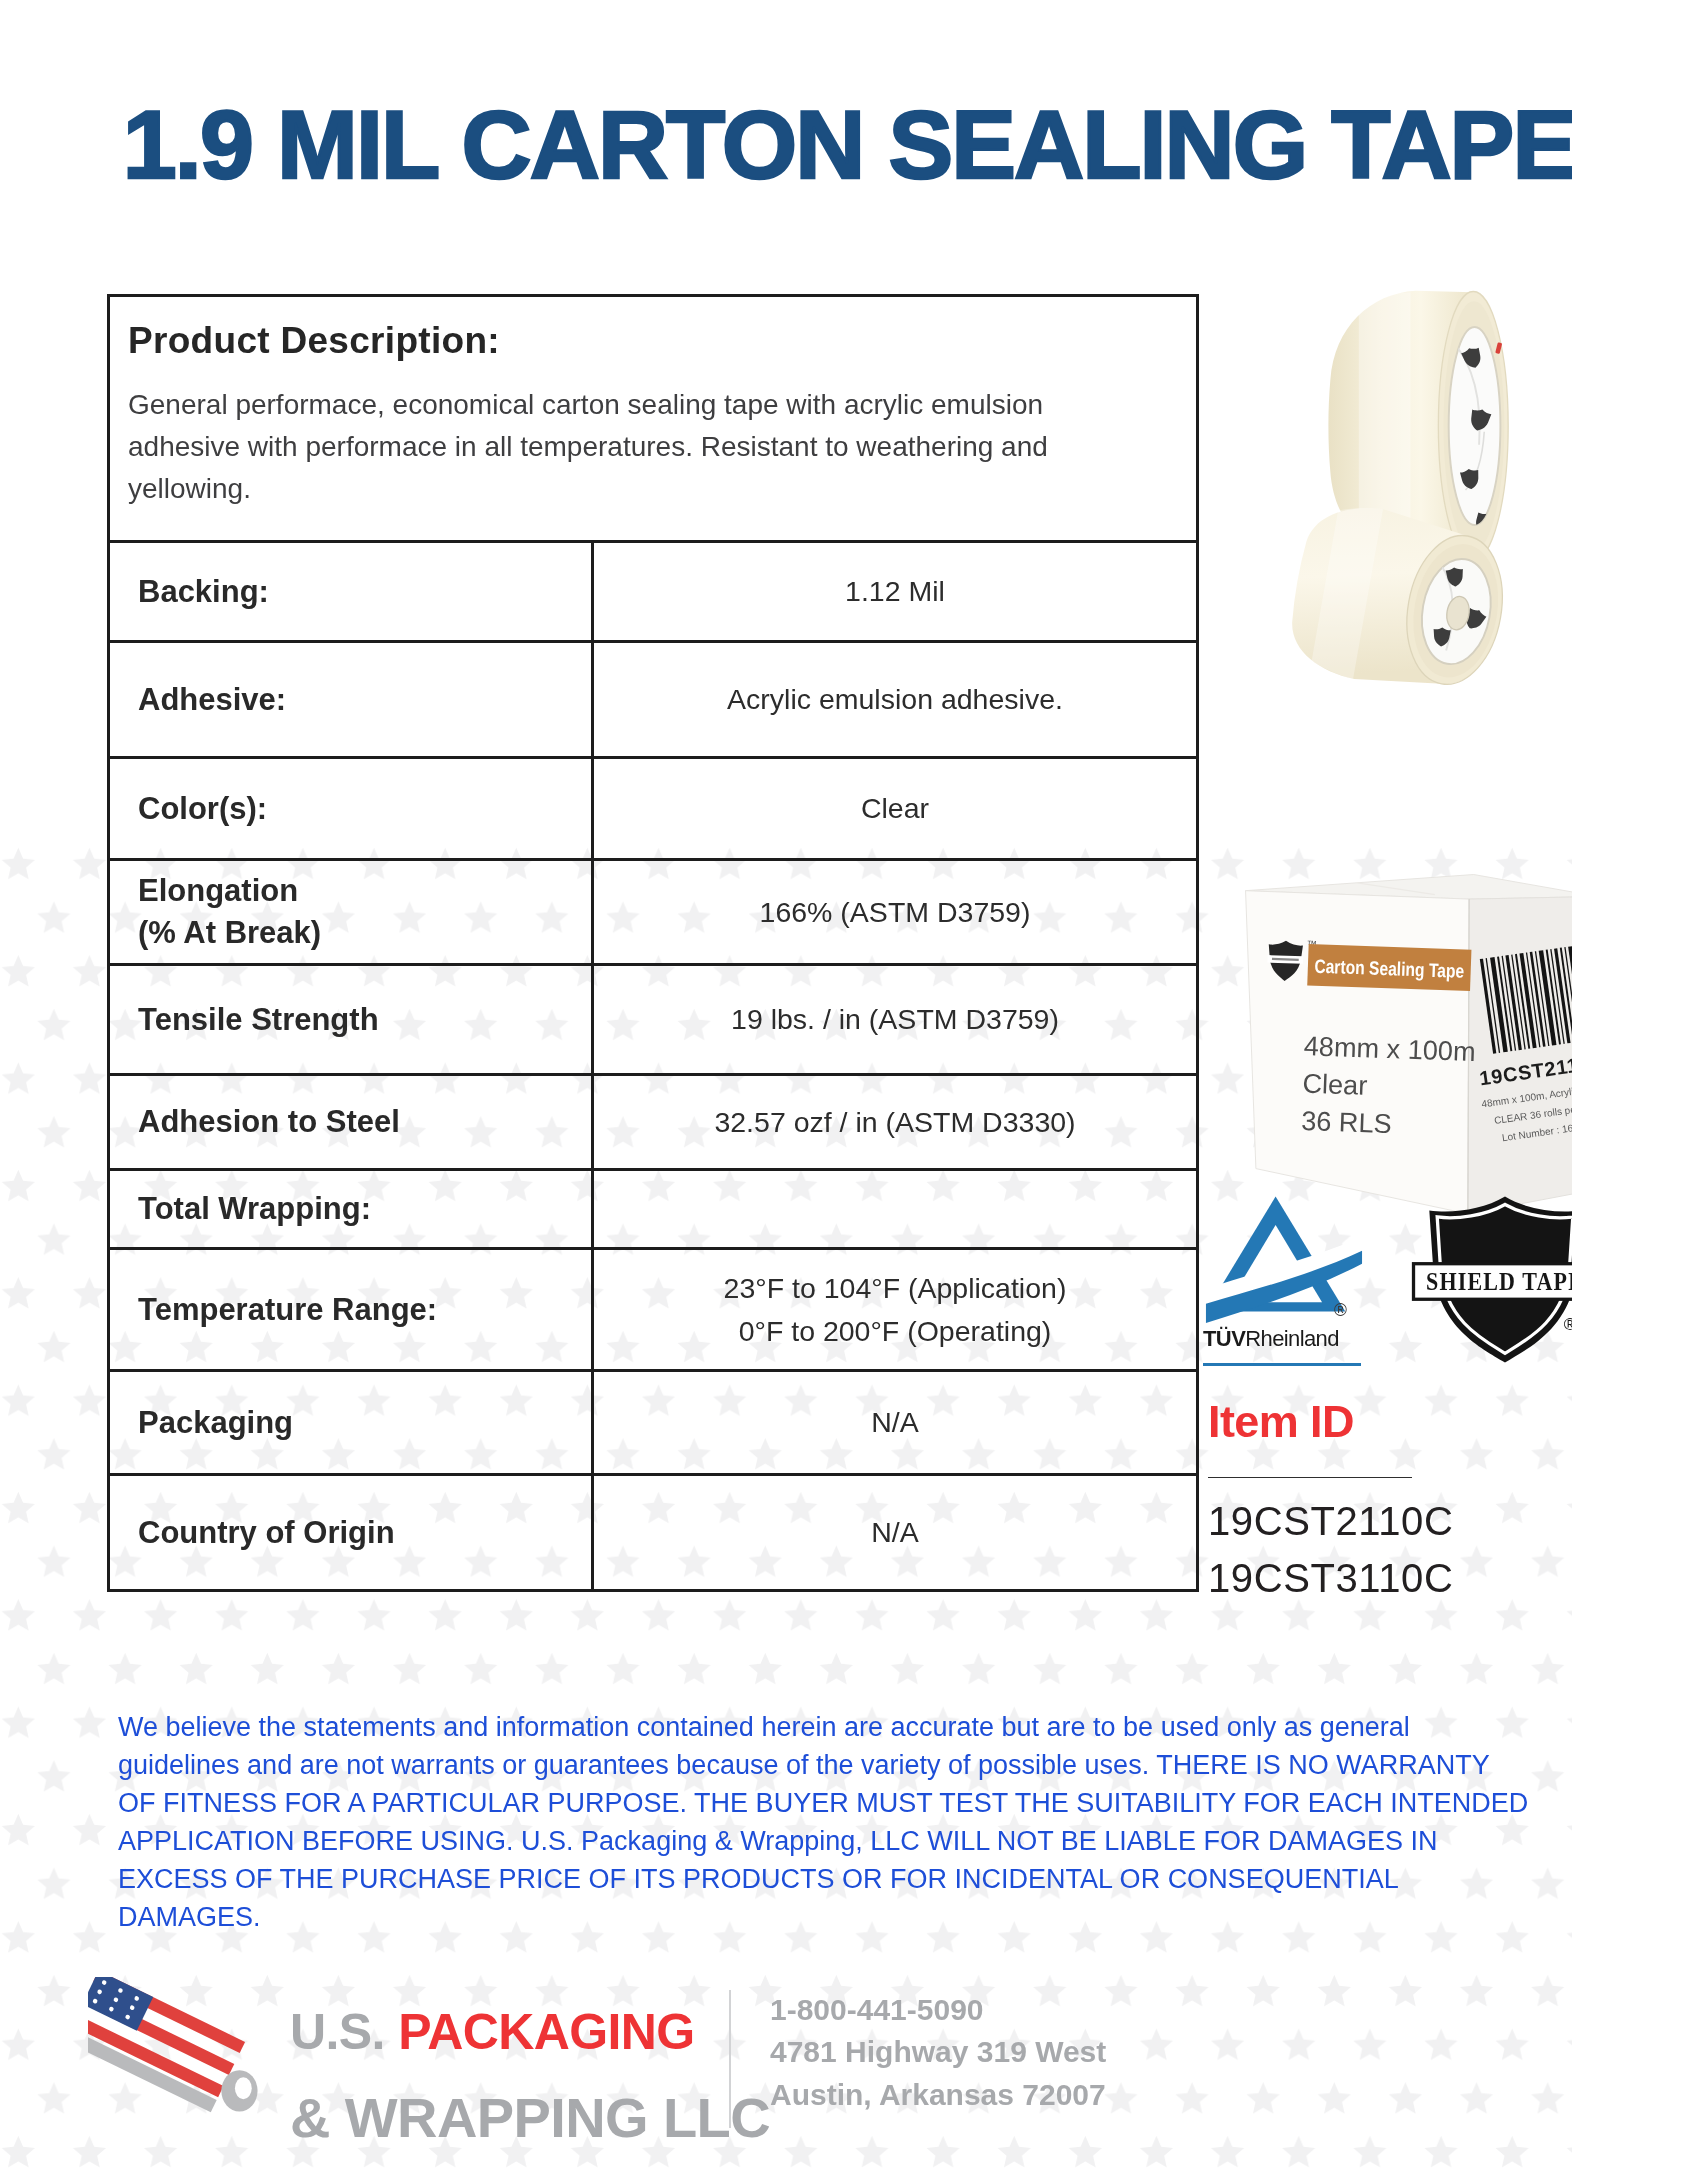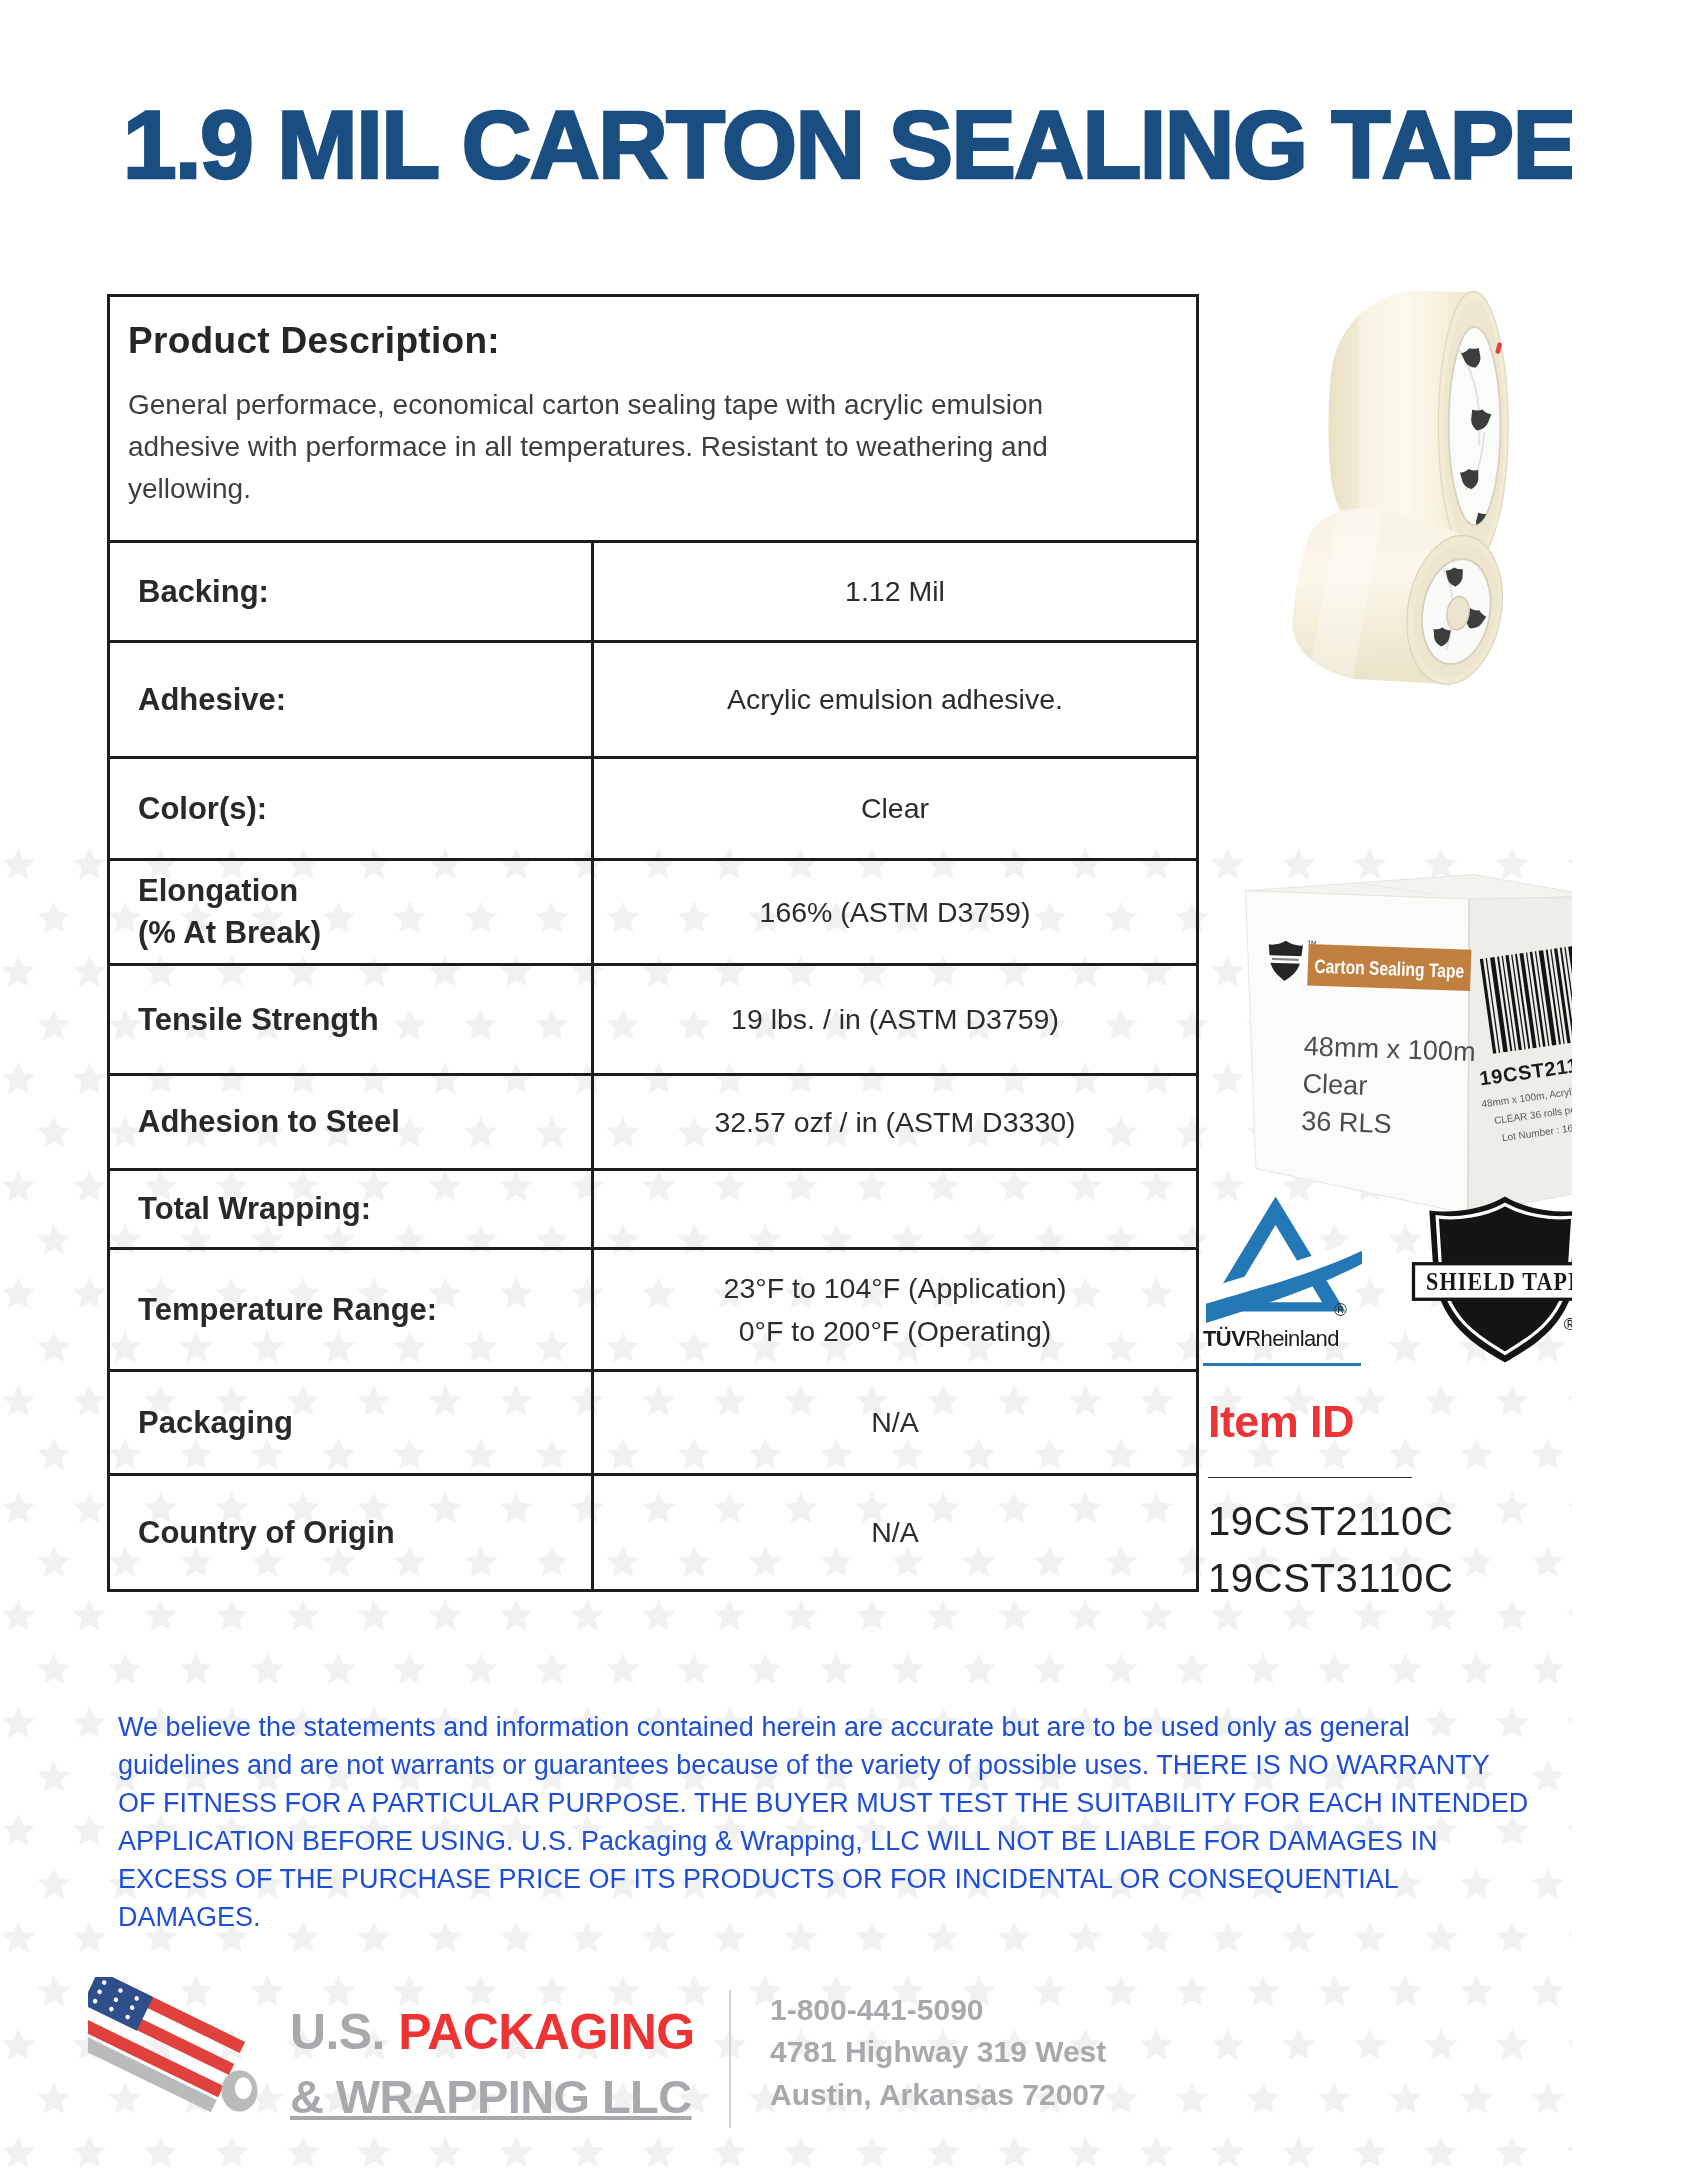--- a/index.html
+++ b/index.html
@@ -59,21 +59,21 @@
     position:absolute; left:118px; top:1708px; width:1413px;
     font-size:27px; line-height:1.41; color:#1d4ed8;
   }
 
   
   .flaglogo { position:absolute; left:88px; top:1977px; width:202px; height:152px; }
   .company { position:absolute; left:290px; top:2003px; white-space:nowrap; }
   .company .l1 { font-size:50px; font-weight:700; letter-spacing:-0.6px; }
   .company .l1 .gray { color:var(--gray-footer, #a7a9ac); }
   .company .l1 .red  { color:var(--red, #ee3335); }
-  .company .l2 { font-size:47px; font-weight:700; color:var(--gray-footer, #a7a9ac); margin-top:8px; letter-spacing:-0.6px;text-decoration:underline; }
+  .company .l2 { font-size:56px; font-weight:700; color:var(--gray-footer, #a7a9ac); margin-top:24px; letter-spacing:-0.6px; }
   .fdivider { position:absolute; left:729px; top:1990px; width:1.9px; height:138px; background:#d2d3d5; }
   .contact { position:absolute; left:770px; top:1995px; color:var(--gray-footer, #a7a9ac); font-weight:700; font-size:30px; }
   .contact div { margin-bottom:12.3px; line-height:1.0; }
 </style>
 </head>
 <body>
 
 <div id="page">
 
   <svg id="star-bg" xmlns="http://www.w3.org/2000/svg" viewBox="0 0 2625 2083" width="1698" height="1347">

